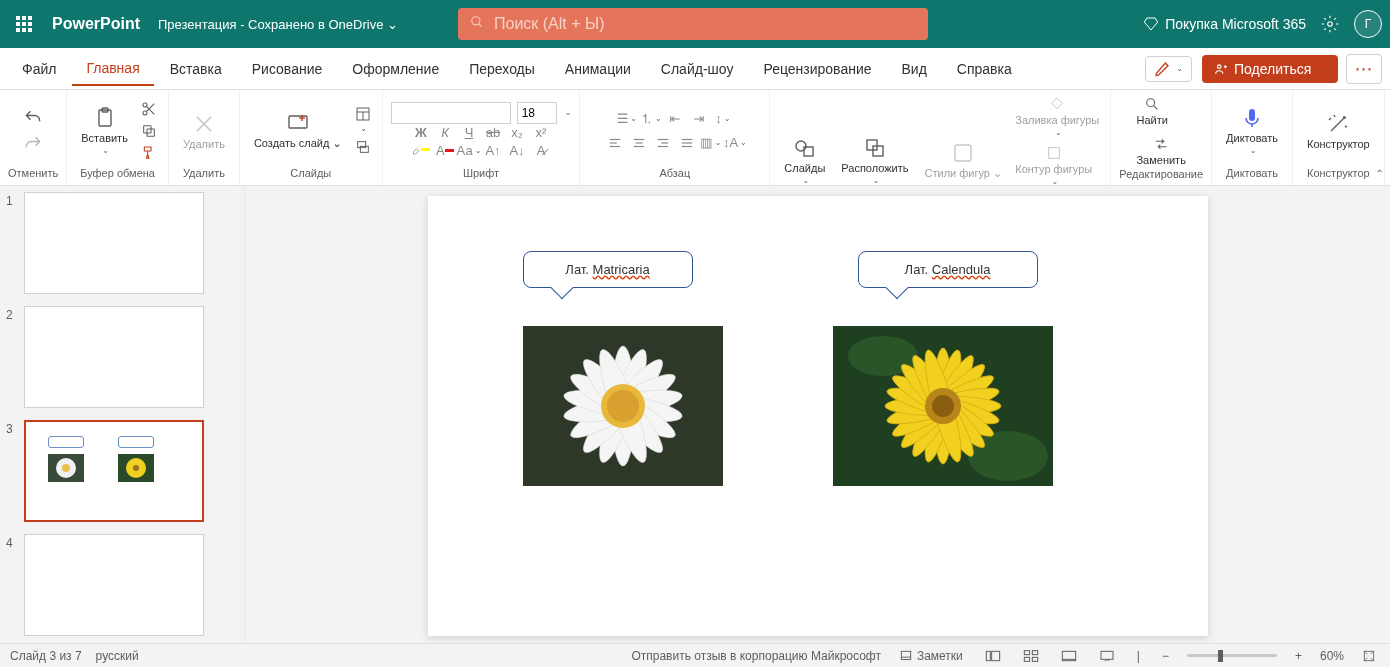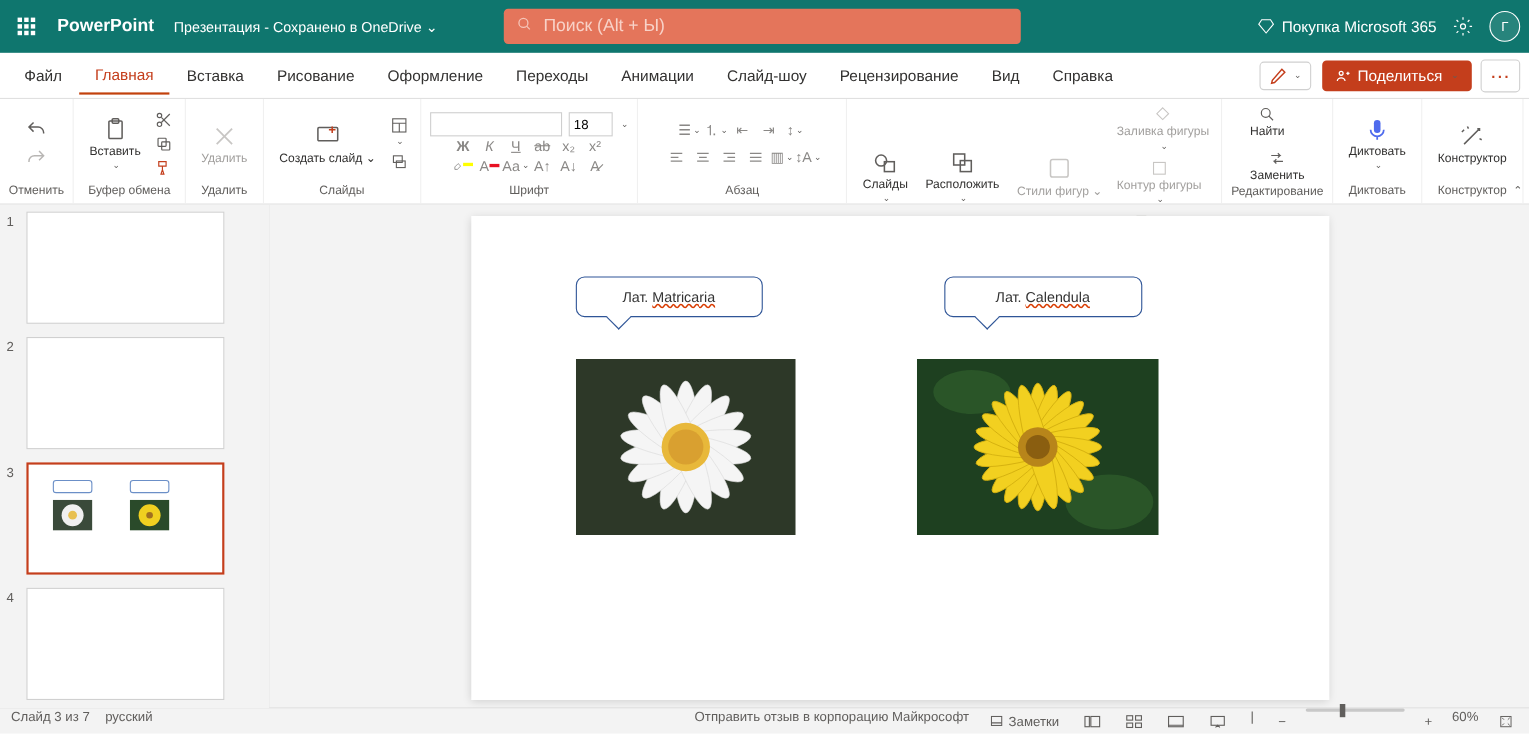--- a/index.html
+++ b/index.html
@@ -48,21 +48,21 @@
 .thumb{width:180px;height:102px;background:#fff;border:1px solid #d0d0d0}
 .thumb.sel{border:2px solid #c43e1c}
 .thumb.small-content{position:relative}
 .canvas-wrap{flex:1;display:flex;align-items:flex-start;justify-content:center;padding:10px;overflow:auto}
 .slide{width:780px;height:440px;background:#fff;box-shadow:0 2px 8px rgba(0,0,0,.15);position:relative;margin-top:0}
 .callout{position:absolute;border:1px solid #2f5597;border-radius:8px;background:#fff;padding:10px 20px;font-size:13px;color:#333;text-align:center}
 .callout .tail{position:absolute;width:16px;height:16px;background:#fff;border-left:1px solid #2f5597;border-bottom:1px solid #2f5597;transform:rotate(-45deg);bottom:-9px;left:30px}
 .callout .underline-red{text-decoration:underline;text-decoration-color:#d83b01;text-decoration-style:wavy}
 .flower{position:absolute;overflow:hidden}
 .flower svg{width:100%;height:100%}
-.statusbar{height:24px;background:#f3f3f3;border-top:1px solid #e0e0e0;display:flex;font-size:12px;color:#605e5c;padding:0 10px;gap:14px}
+.statusbar{height:24px;background:#f3f3f3;border-top:1px solid #e0e0e0;display:flex;align-items:center;font-size:12px;color:#605e5c;padding:0 10px;gap:14px}
 .statusbar .spacer{flex:1}
 .sbtn{display:flex;align-items:center;gap:4px;padding:0 4px}
 .zoom-slider{width:90px;height:3px;background:#c8c8c8;position:relative;border-radius:2px}
 .zoom-thumb{position:absolute;width:5px;height:12px;background:#605e5c;top:-4px;left:35%}
 .collapse-chev{position:absolute;right:6px;bottom:6px;font-size:10px;color:#605e5c}
 .mini-callout{position:absolute;border:1px solid #6b8fc7;border-radius:3px;background:#fff;width:36px;height:12px}
 .mini-img{position:absolute;width:36px;height:28px}
 </style>
 </head>
 <body>

